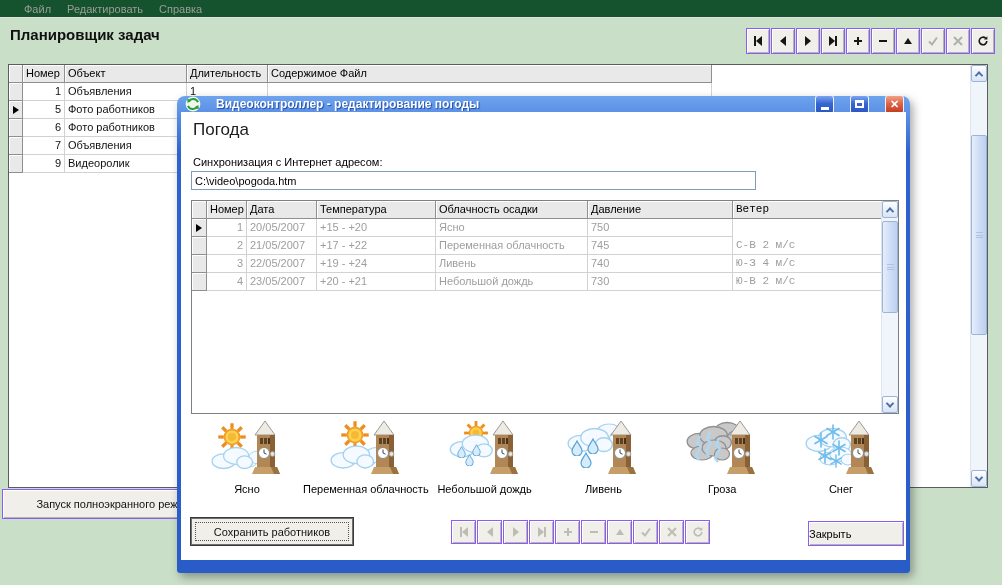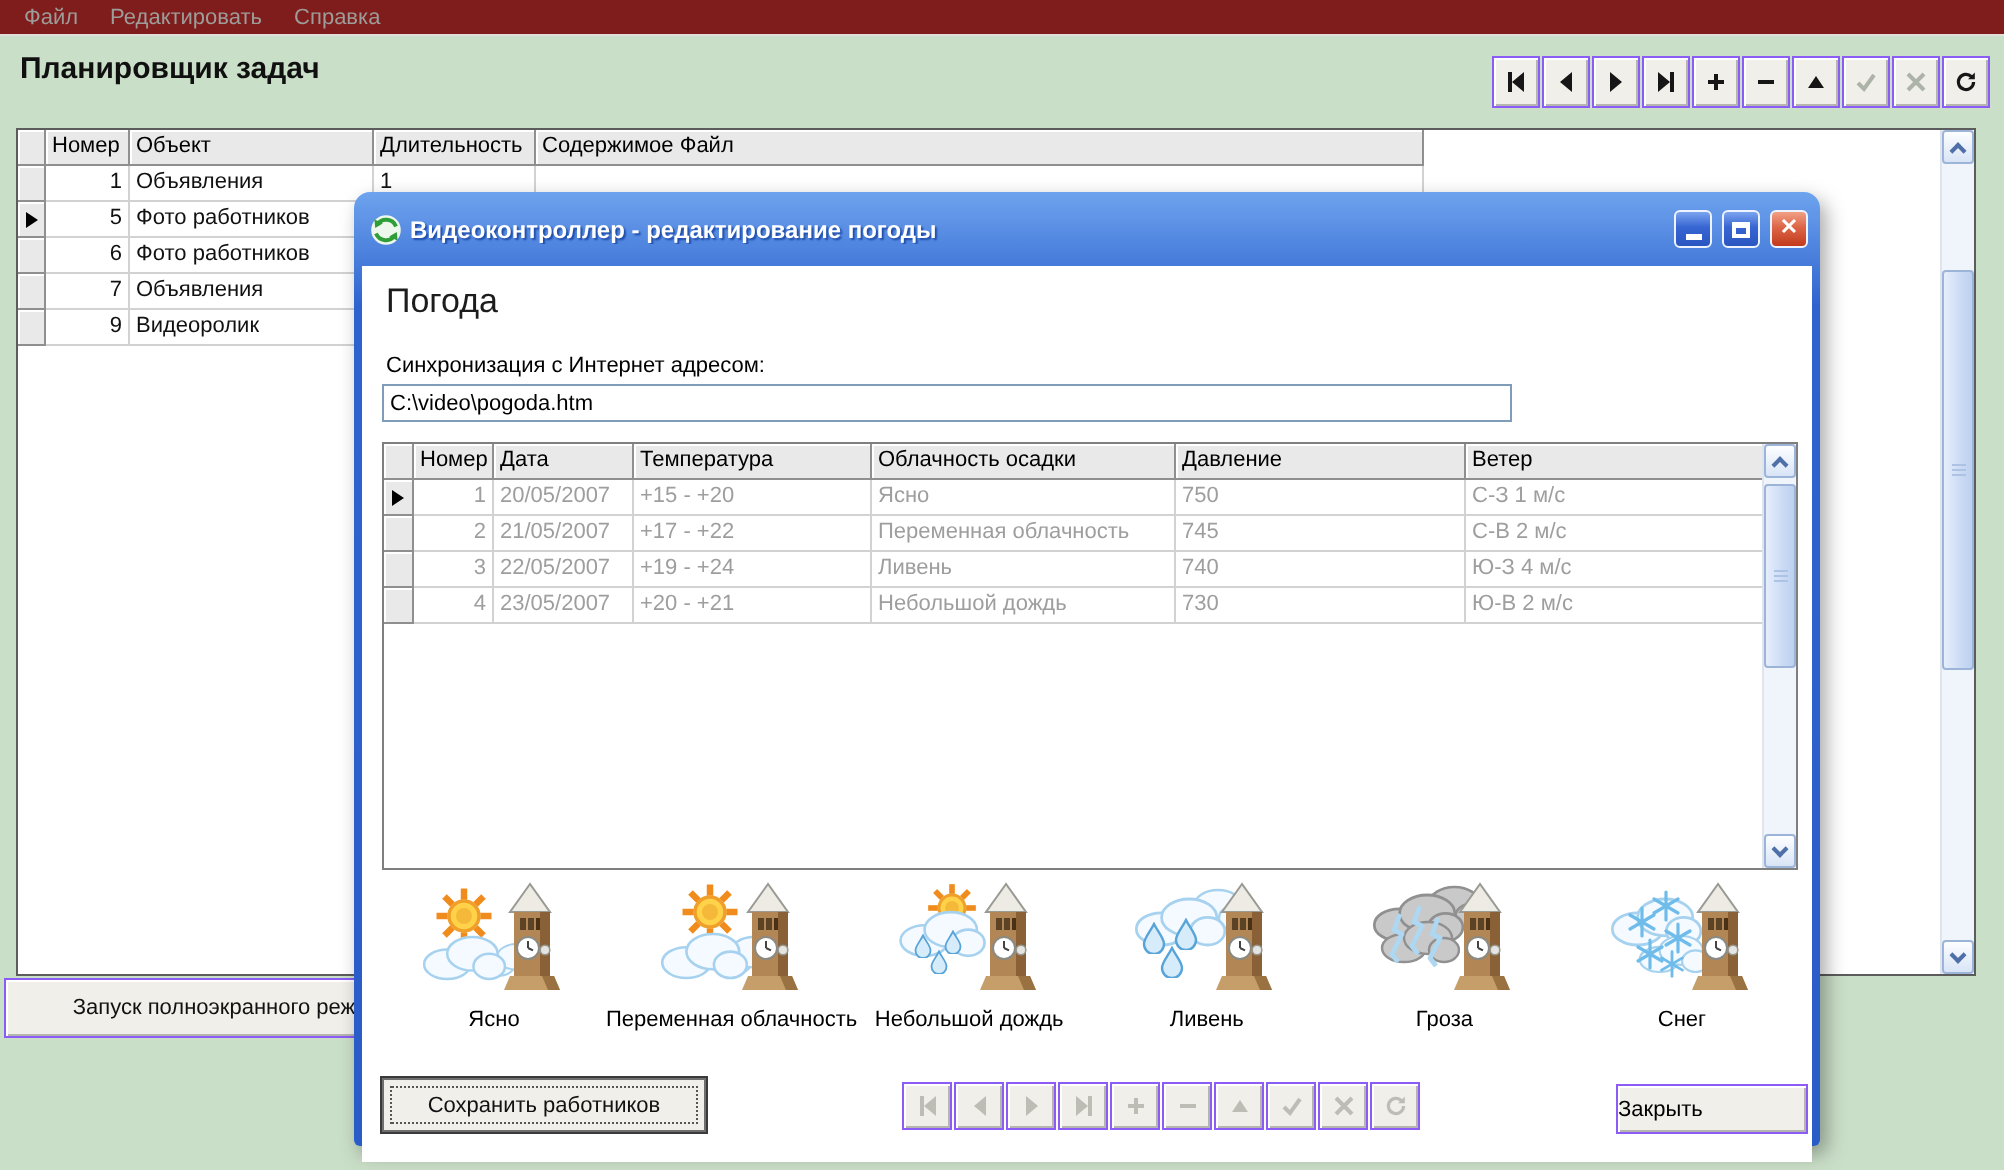--- a/index.html
+++ b/index.html
@@ -2,22 +2,22 @@
 <html><head>
 <meta charset="utf-8">
 <style>
   * { margin:0; padding:0; box-sizing:border-box; }
   html,body { width:1002px; height:585px; overflow:hidden; }
   body { font-family:"Liberation Sans", sans-serif; font-size:11px; color:#111; }
   #stage { position:relative; width:1002px; height:585px; background:#cadfc8; }
 
   
   .menubar { position:absolute; left:0; top:0; width:1002px; height:18px;
-             background:#7f1d1d; border-bottom:1px solid #e0dfda;
-             display:flex; align-items:center; padding-left:12px; gap:16px; }
+             background:#14532d; border-bottom:1px solid #e0dfda;
+             display:flex; align-items:center; padding-left:24px; gap:16px; }
   .menu-item { color:#9d9c98; cursor:default; }
 
   
   .page-title { position:absolute; left:10px; top:26px; font-size:15px; font-weight:bold; color:#101010; }
 
   .raised { background:#f0efea; border:1px solid #8b5cf6;
             box-shadow: inset 1px 1px 0 #ffffff, inset -1px -1px 0 #b5b4ae; }
   .toolbar-top { position:absolute; left:746px; top:28px; display:flex; gap:1px; }
   .tb-btn { width:24px; height:26px; display:flex; align-items:center; justify-content:center; color:#161616; }
   .tb-btn.disabled { color:#adb3a9; }
@@ -52,42 +52,42 @@
   .grip { position:absolute; left:4px; top:50%; margin-top:-3px; width:7px; height:7px;
           background:repeating-linear-gradient(180deg,#aec2e4 0 1px,transparent 1px 2.6px); }
 
   .fullscreen-btn { position:absolute; left:2px; top:489px; width:210px; height:30px;
                     display:flex; align-items:center; justify-content:center; color:#111; }
 
   
   .dialog { position:absolute; left:177px; top:96px; width:733px; height:477px;
             background:linear-gradient(180deg,#6ea3ee 0%, #2e63cf 12%, #2a5cc8 100%);
             border-radius:8px 8px 3px 3px; padding:0 4px 4px; box-shadow:3px 4px 10px rgba(0,0,0,.35); }
-  .dlg-titlebar { height:37px; display:flex; align-items:center; gap:4px; padding:0 2px 0 4px; }
+  .dlg-titlebar { height:16px; display:flex; align-items:center; gap:15px; padding:0 2px 0 4px; }
   .dlg-title { color:#fff; font-weight:bold; font-size:12px; text-shadow:1px 1px 1px #1c4aa8; flex:1;
                white-space:nowrap; overflow:hidden; }
   .cap-btn { width:19px; height:19px; border-radius:3px; border:1px solid #eef3ff;
              display:flex; align-items:center; justify-content:center; color:#fff; margin-left:1px;
              background:linear-gradient(180deg,#7ba4ef,#3765d2 45%,#2a56c0); font-size:10px; }
   .cap-btn.close { background:linear-gradient(180deg,#f0a086,#dd6547 45%,#c23a1d); }
   .glyph-min { width:8px; height:3px; background:#fff; margin-top:8px; }
   .glyph-max { width:9px; height:8px; border:2px solid #fff; border-top-width:3px; }
   .glyph-x { color:#fff; font-weight:bold; font-size:11px; line-height:1; }
   .dlg-client { position:relative; background:#fff; height:calc(100% - 25px); overflow:hidden; }
 
   .dlg-heading { position:absolute; left:12px; top:8px; font-size:17px; color:#1c1c1c; }
   .sync-label { position:absolute; left:12px; top:44px; color:#000; }
   .addr-input { position:absolute; left:10px; top:59px; width:565px; height:19px;
                 border:1px solid #7f9db9; font-family:"Liberation Sans",sans-serif; font-size:11px;
                 padding:1px 3px; color:#000; }
 
   
   .dlg-grid { left:10px; top:88px; width:708px; height:214px; }
   .dc-ind { width:15px; } .dc0 { width:40px; } .dc1 { width:70px; } .dc2 { width:119px; }
-  .dc3 { width:152px; } .dc4 { width:145px; } .dc5 { width:164px; }
+  .dc3 { width:152px; } .dc4 { width:145px; } .dc5 { width:164px;font-family:Liberation Mono, monospace; }
   .dlg-grid .g-body .g-cell { color:#9e9e9e; }
   .dlg-grid .g-body .ind { color:#000; }
 
   
   .weather-row { position:absolute; left:8px; top:308px; width:710px; display:flex; justify-content:space-between; }
   .weather-item { width:116px; display:flex; flex-direction:column; align-items:center; gap:5px; cursor:pointer; }
   .weather-item svg { display:block; }
   .weather-label { color:#000; white-space:nowrap; }
 
   
@@ -333,21 +333,20 @@
         <div class="g-body">
           <div class="g-row">
             <div class="g-cell ind dc-ind">
                 <span class="tri-right"></span>
               </div>
             <div class="g-cell dc0 num">1</div>
             <div class="g-cell dc1">20/05/2007</div>
             <div class="g-cell dc2">+15 - +20</div>
             <div class="g-cell dc3">Ясно</div>
             <div class="g-cell dc4">750</div>
-            <div class="g-cell dc5">С-З 1 м/с</div>
           </div>
           <div class="g-row">
             <div class="g-cell ind dc-ind"></div>
             <div class="g-cell dc0 num">2</div>
             <div class="g-cell dc1">21/05/2007</div>
             <div class="g-cell dc2">+17 - +22</div>
             <div class="g-cell dc3">Переменная облачность</div>
             <div class="g-cell dc4">745</div>
             <div class="g-cell dc5">С-В 2 м/с</div>
           </div>

